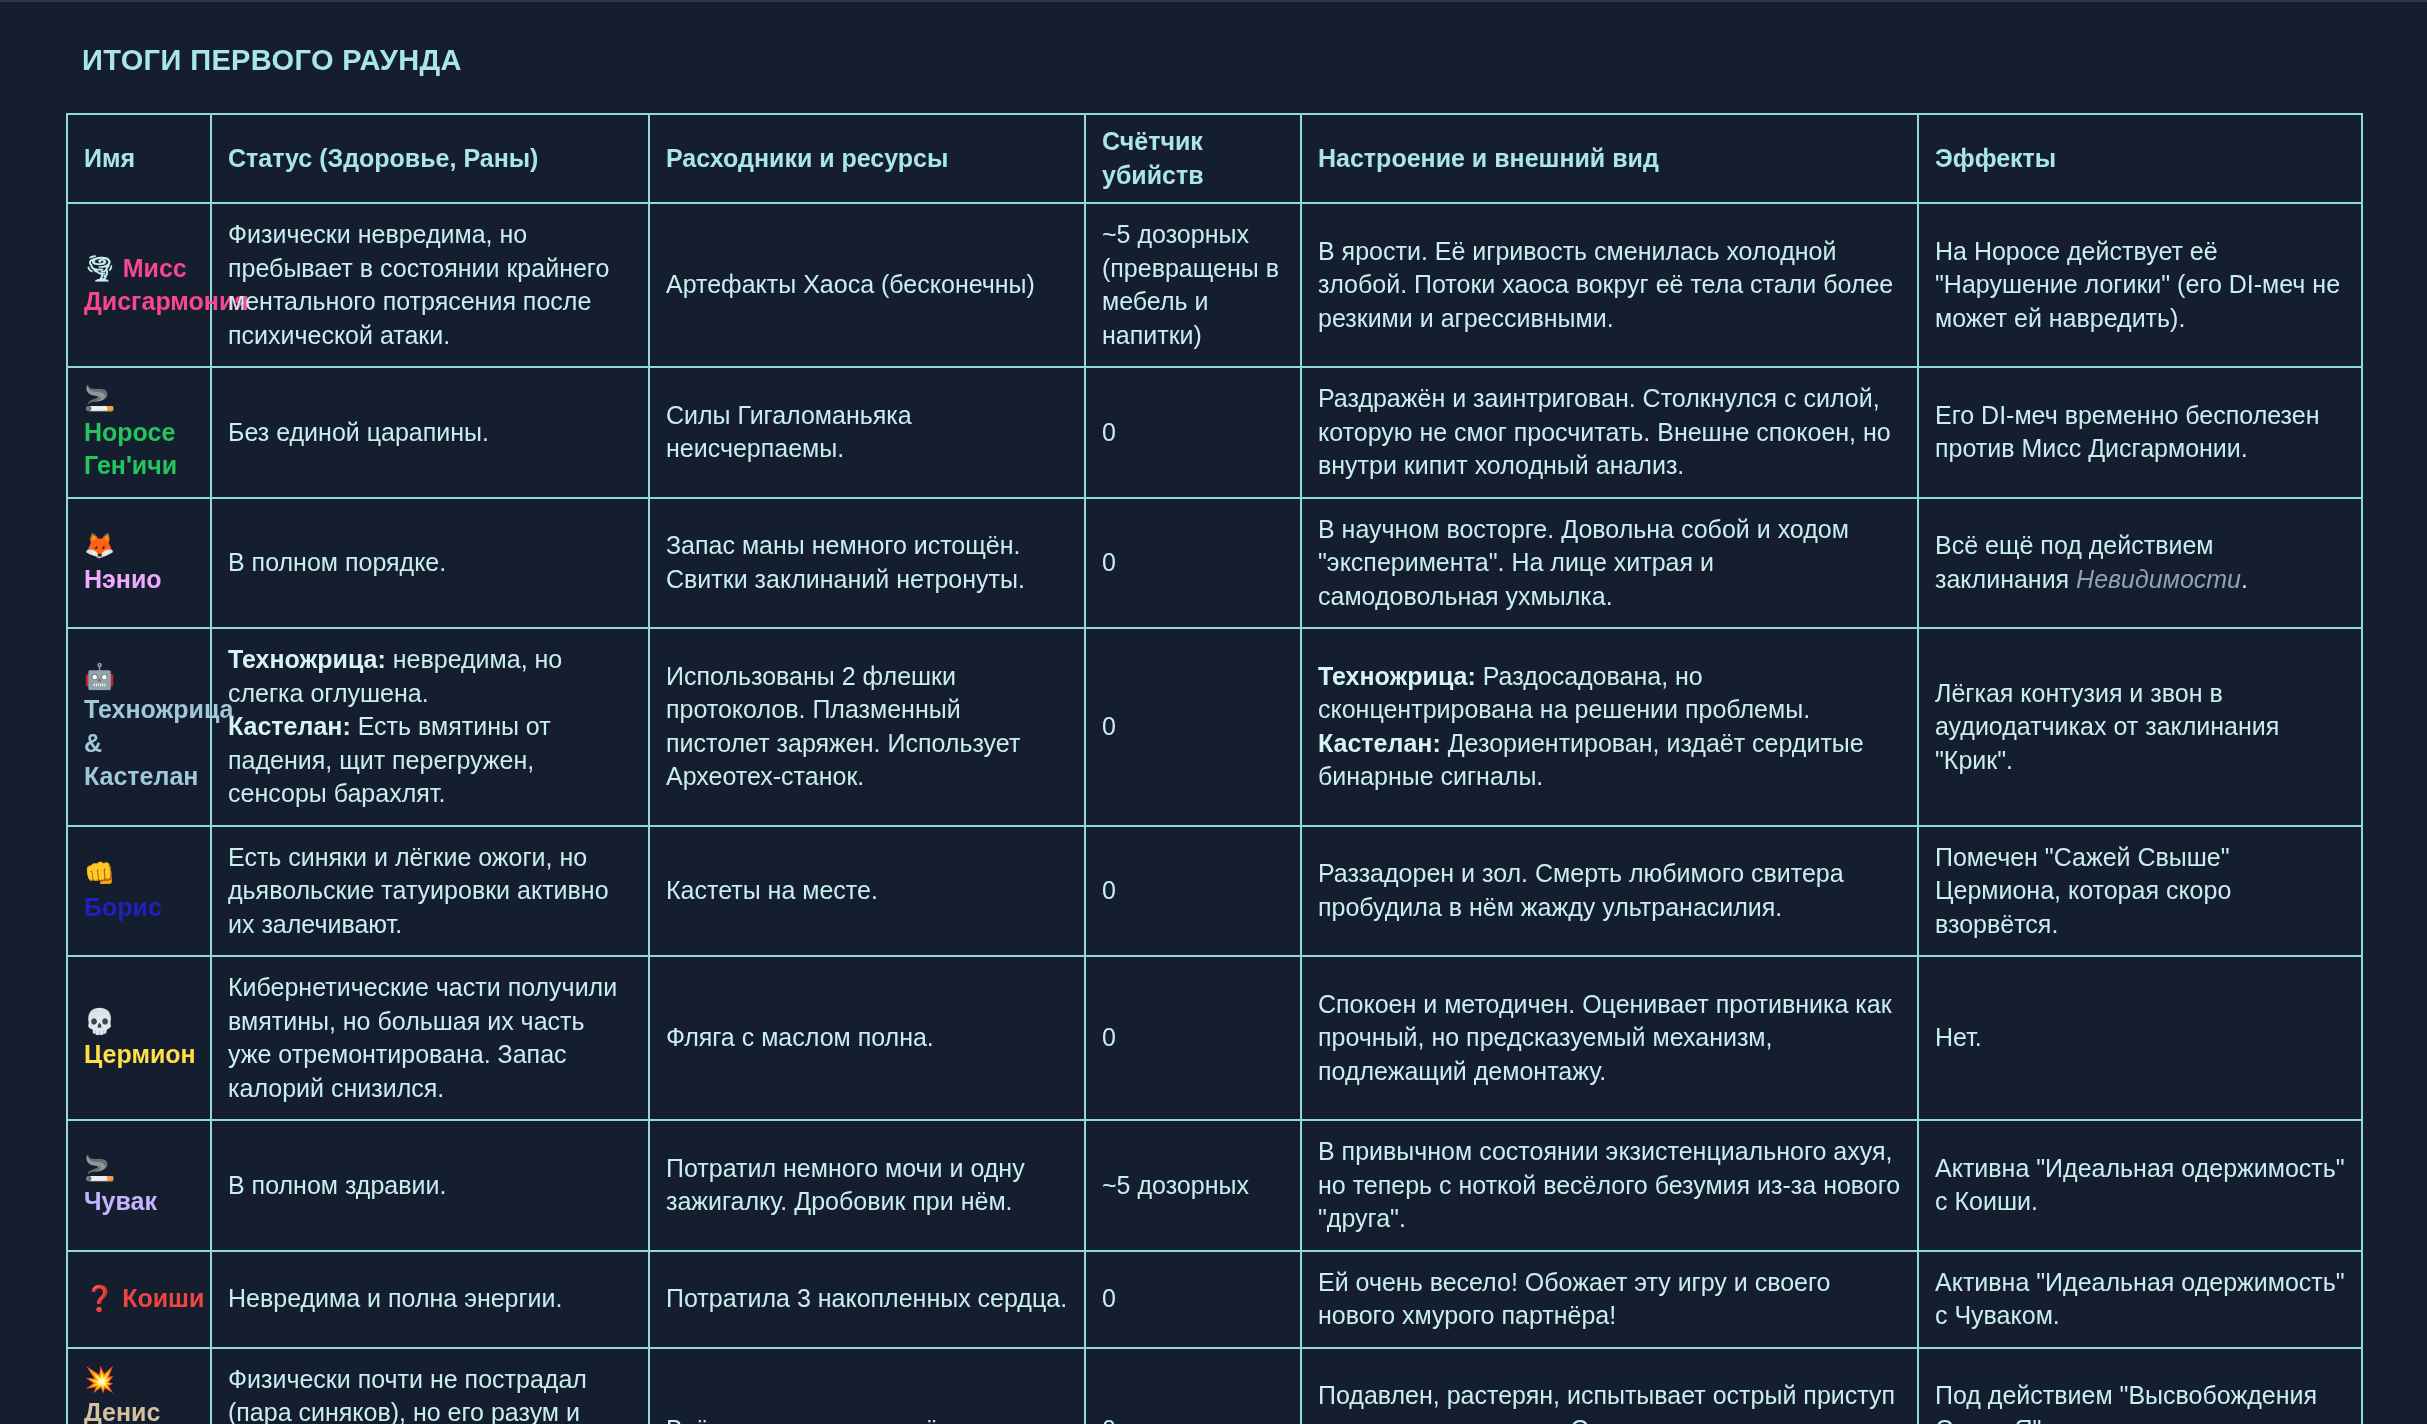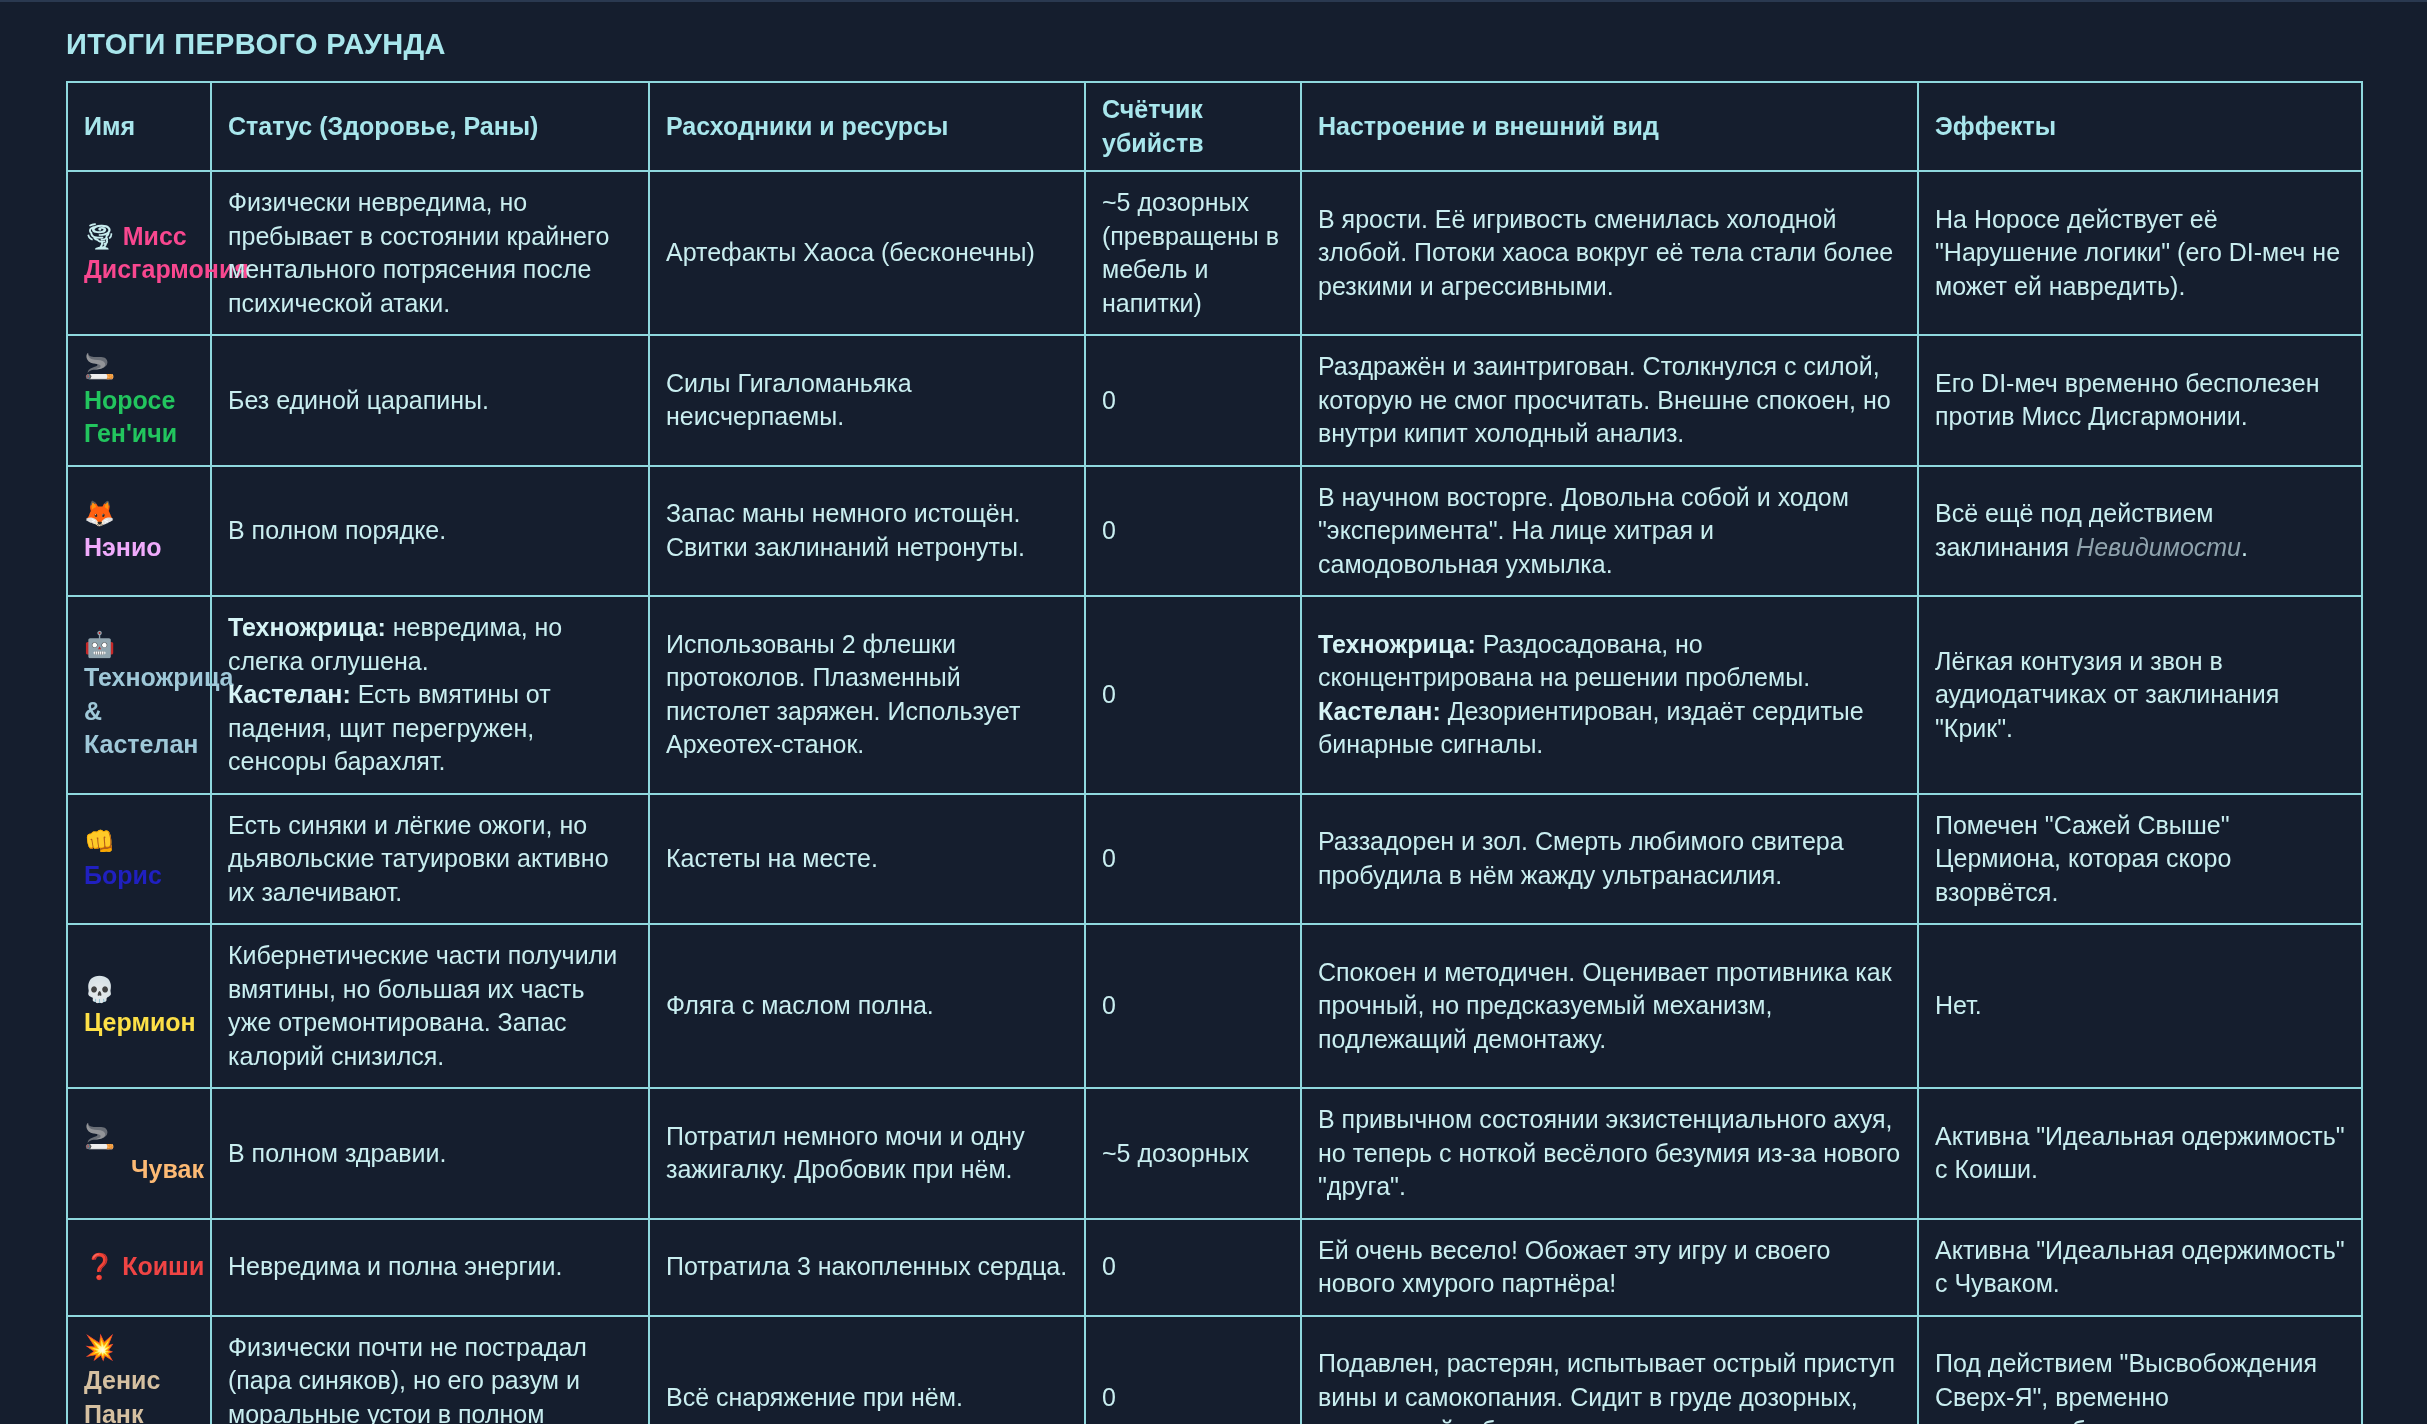--- a/index.html
+++ b/index.html
@@ -28,21 +28,21 @@
     top: 0; left: 0; right: 0;
     height: 2px;
     background: #2a3950;
   }
   .page-title {
     font-size: 29px;
     font-weight: bold;
     color: #a8e6ec;
     letter-spacing: 0.4px;
     padding: 28px 0 20px 66px;
-    margin: 0;
+    margin: 16px;
     text-transform: uppercase;
     font-family: "Liberation Sans", sans-serif;
   }
   table.results {
     border-collapse: collapse;
     table-layout: fixed;
     margin-left: 66px;
     width: 2295px;
     border: 2px solid #8fd8de;
     background: #151e2e;
@@ -163,21 +163,21 @@
         </tr>
         <tr>
           <td class="name-cell"><span class="emoji">💀</span><span class="nm" style="color: #fde047;">Цермион</span></td>
           <td>Кибернетические части получили вмятины, но большая их часть уже отремонтирована. Запас калорий снизился.</td>
           <td>Фляга с маслом полна.</td>
           <td class="kills">0</td>
           <td>Спокоен и методичен. Оценивает противника как прочный, но предсказуемый механизм, подлежащий демонтажу.</td>
           <td>Нет.</td>
         </tr>
         <tr>
-          <td class="name-cell"><span class="emoji">🚬</span><span class="nm" style="color: #fdba74; margin-left: 47px;">Чувак</span></td>
+          <td class="name-cell"><span class="emoji">🚬</span><span class="nm" style="color: #c4b5fd;">Чувак</span></td>
           <td>В полном здравии.</td>
           <td>Потратил немного мочи и одну зажигалку. Дробовик при нём.</td>
           <td class="kills">~5 дозорных</td>
           <td>В привычном состоянии экзистенциального ахуя, но теперь с ноткой весёлого безумия из-за нового "друга".</td>
           <td>Активна "Идеальная одержимость" с Коиши.</td>
         </tr>
         <tr>
           <td class="name-cell"><span class="emoji">❓</span><span class="nm" style="color: #ef4444;">Коиши</span></td>
           <td>Невредима и полна энергии.</td>
           <td>Потратила 3 накопленных сердца.</td>

